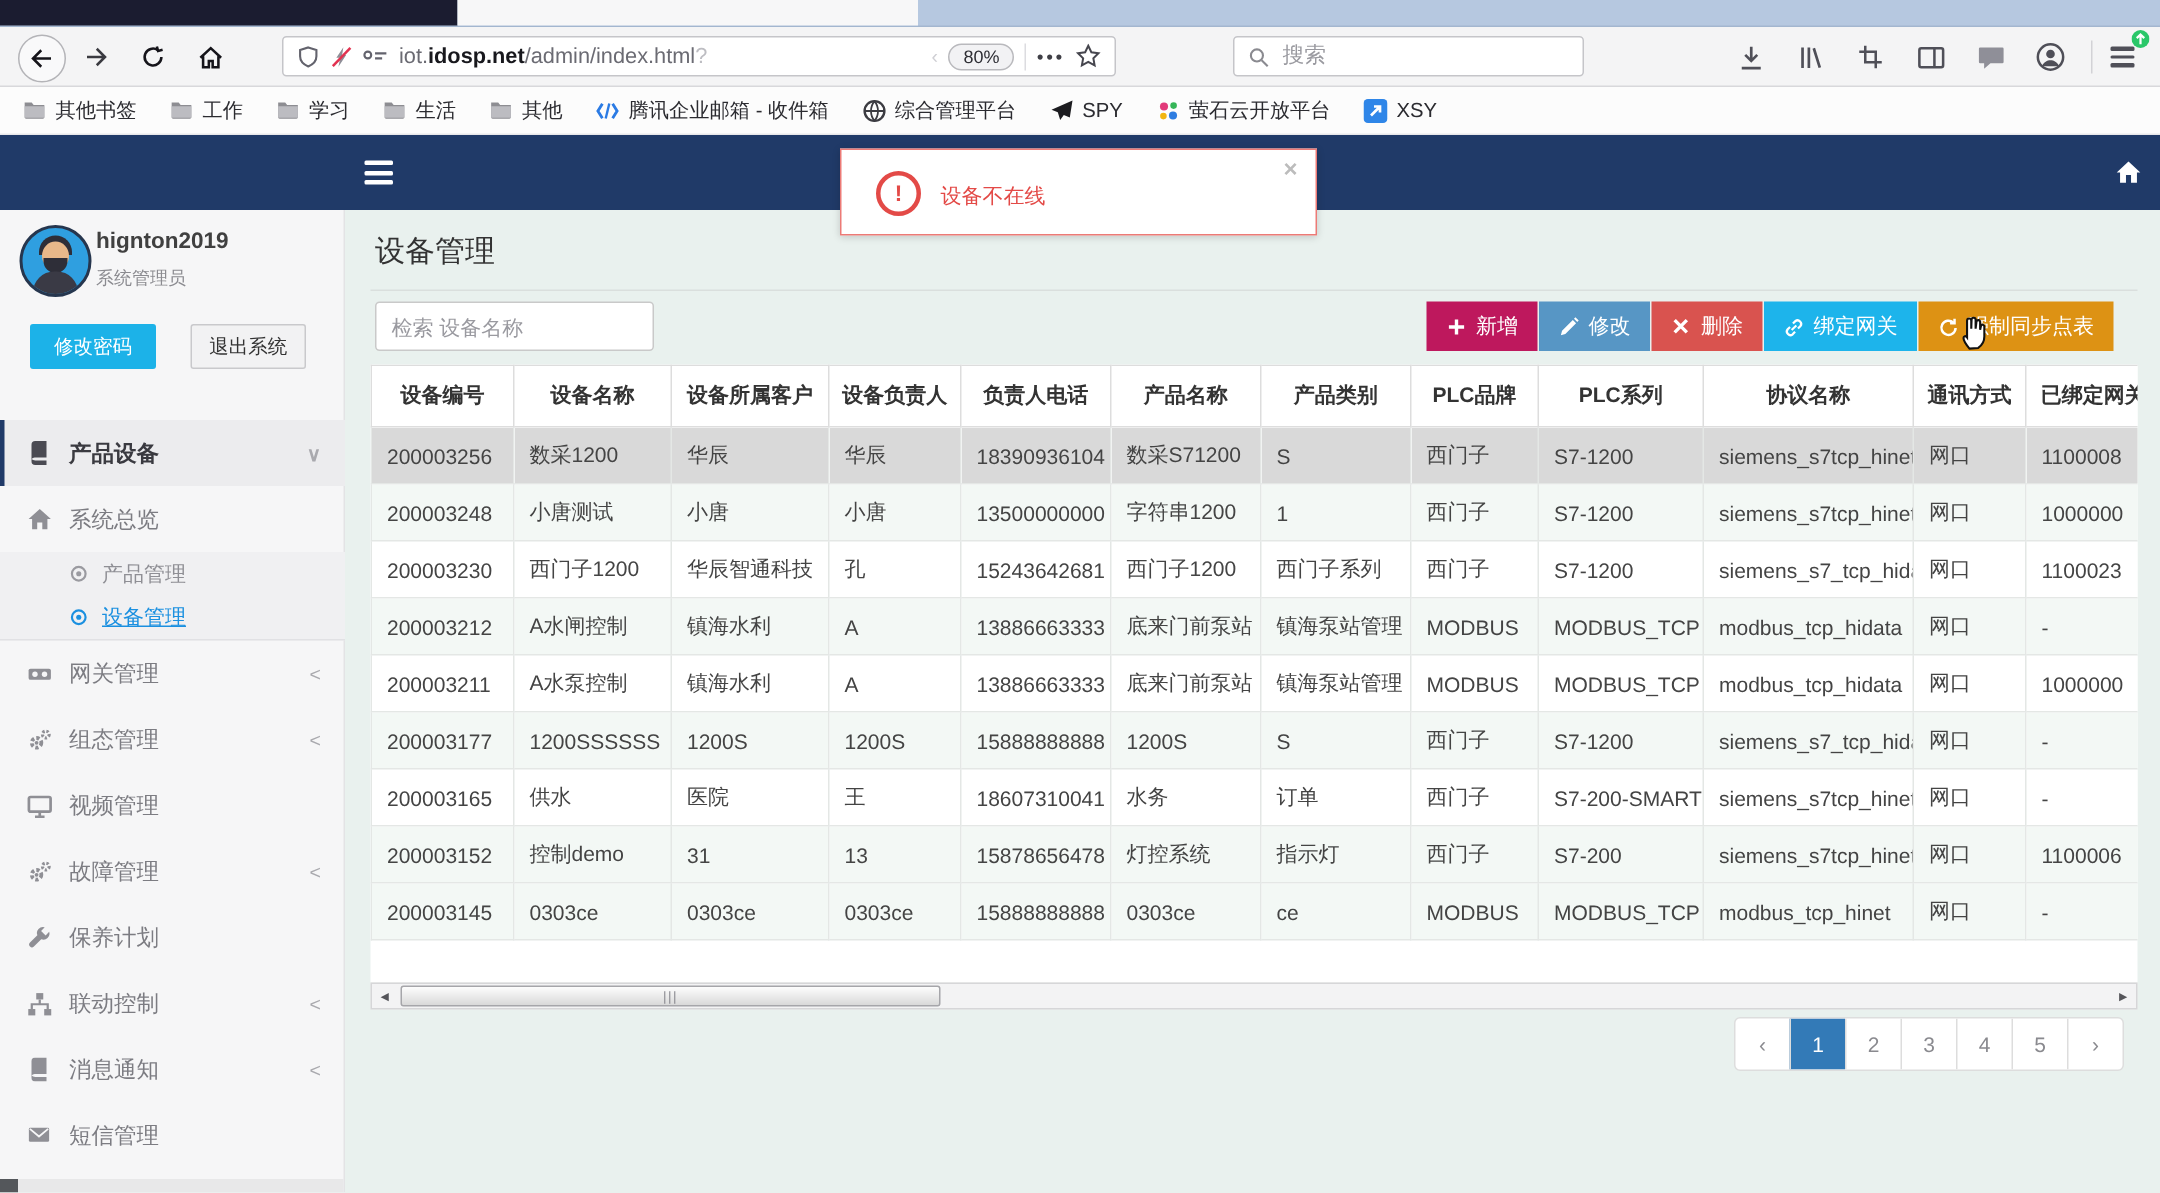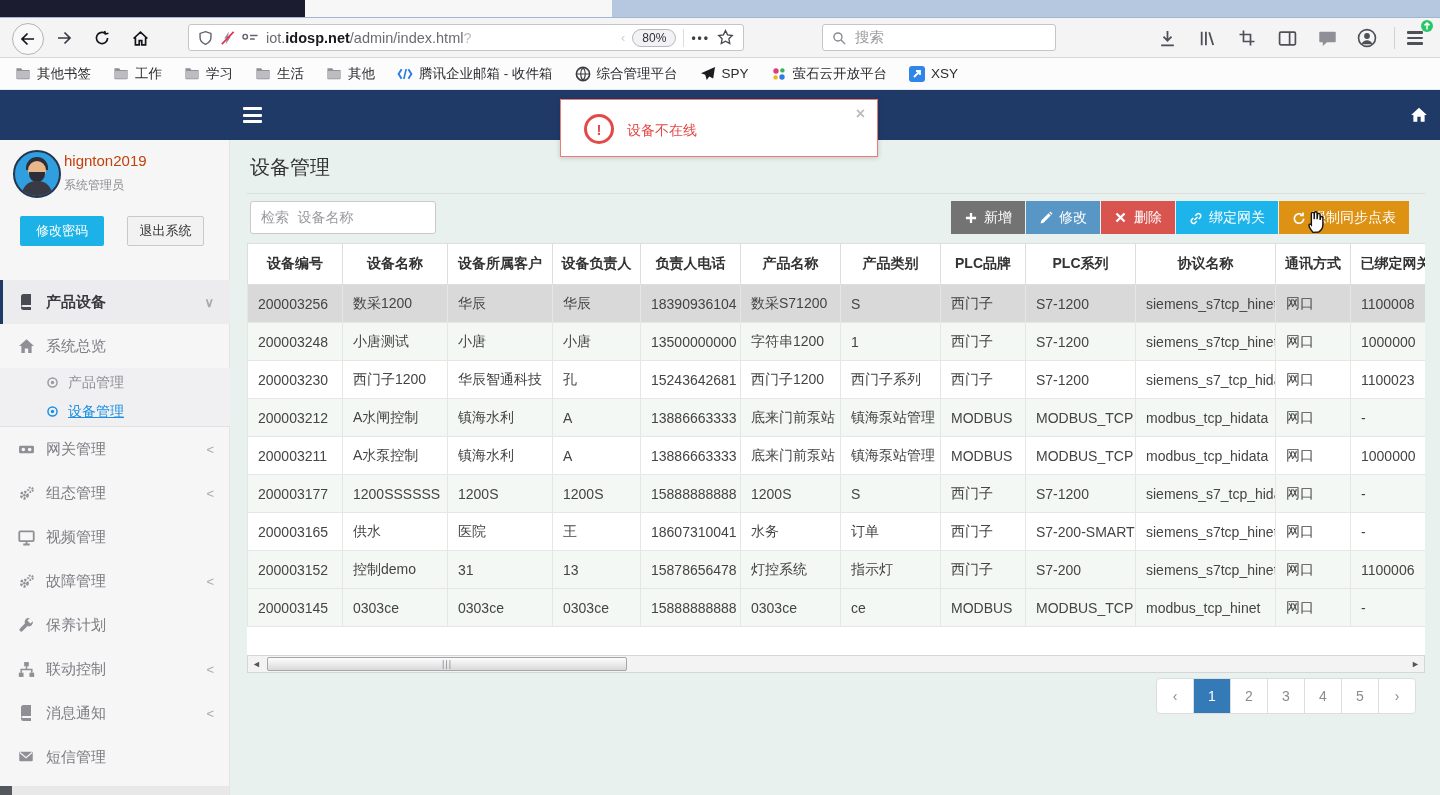--- a/index.html
+++ b/index.html
@@ -62,21 +62,21 @@
   #alert-text{position:absolute;left:66px;top:22px;font-size:14px;color:#e34a47}
   #alert-close{position:absolute;right:12px;top:5px;color:#bcbcbc;font-size:16px;font-weight:700;cursor:pointer}
 
   
   #sidebar{position:absolute;left:0;top:140px;width:230px;height:655px;background:#f6f6f7;border-right:1px solid #e3e3e5;box-sizing:border-box}
   #avatar{position:absolute;left:13px;top:10px;width:44px;height:44px;border-radius:50%;background:#2f9fe0;border:2px solid #26364e;overflow:hidden}
   .av-hair{position:absolute;left:11px;top:5px;width:22px;height:13px;background:#2e2e38;border-radius:11px 11px 0 0}
   .av-face{position:absolute;left:13px;top:9px;width:18px;height:19px;background:#e8b88a;border-radius:50%}
   .av-beard{position:absolute;left:14px;top:20px;width:16px;height:10px;background:#2e2e38;border-radius:0 0 8px 8px}
   .av-body{position:absolute;left:7px;top:29px;width:30px;height:16px;background:#3a3a45;border-radius:14px 14px 0 0}
-  #profile-name{position:absolute;left:64px;top:12px;font-size:15px;font-weight:400;color:#c2410c}
+  #profile-name{position:absolute;left:64px;top:12px;font-size:15px;font-weight:700;color:#404040}
   #profile-role{position:absolute;left:64px;top:37px;font-size:12px;color:#8b8b90}
   #btn-pass{position:absolute;left:20px;top:76px;width:84px;height:30px;background:#1cb2e8;color:#fff;font-size:13px;
             display:flex;align-items:center;justify-content:center;border-radius:2px;cursor:pointer}
   #btn-logout{position:absolute;left:127px;top:76px;width:77px;height:30px;background:#f2f2f3;border:1px solid #c9c9cc;color:#333;
               font-size:13px;display:flex;align-items:center;justify-content:center;border-radius:2px;box-sizing:border-box;cursor:pointer}
   #menu{position:absolute;left:0;top:140px;width:230px}
   .mi{height:44px;display:flex;align-items:center;padding-left:18px;position:relative;color:#7c7c82;font-size:15px;cursor:pointer;box-sizing:border-box}
   .mi .ic{width:17px;height:17px;margin-right:11px;color:#8f8f95;display:inline-flex;flex:none}
   .mi .chev{position:absolute;right:16px;color:#a9a9ae;font-size:13px}
   .mi.active{background:#ececee;border-left:3px solid #203a68;padding-left:15px;color:#3a3a40;font-weight:700}
@@ -87,21 +87,21 @@
   .smi.active{color:#1b90e0;text-decoration:underline}
   .smi.active .ic{color:#1b90e0}
   #sb-scroll{position:absolute;left:0;top:646px;width:229px;height:9px;background:#e8e8e9}
   #sb-thumb{position:absolute;left:0;top:0;width:12px;height:9px;background:#54575b;cursor:pointer}
 
   
   #content{position:absolute;left:230px;top:140px;width:1210px;height:655px}
   #page-title{position:absolute;left:20px;top:14px;font-size:20px;color:#333}
   #panel-line{position:absolute;left:17px;top:53px;width:1178px;border-top:1px solid #dadfdd}
   #dev-search{position:absolute;left:20px;top:61px;width:186px;height:33px;border:1px solid #c9c9c9;border-radius:3px;background:#fff;
-              box-sizing:border-box;padding:0 10px;font-size:14px;color:#333;font-family:Liberation Mono, monospace;outline:none}
+              box-sizing:border-box;padding:0 10px;font-size:14px;color:#333;font-family:Liberation Sans, sans-serif;outline:none}
   #dev-search::placeholder{color:#9a9aa0}
   #btn-group{position:absolute;top:61px;right:31px;display:flex}
   .abtn{height:33px;display:flex;align-items:center;gap:6px;padding:0 13px;color:#fff;font-size:14px;margin-left:1px;cursor:pointer;white-space:nowrap}
   .abtn .ic{width:14px;height:14px;display:inline-flex}
   #tablewrap{position:absolute;left:17px;top:103px;width:1178px;height:412px;overflow:hidden;background:#fff}
   table{border-collapse:collapse;table-layout:fixed;width:1193px;font-size:14px}
   th{height:40px;font-weight:700;color:#333;border:1px solid #ddd;background:#fff;text-align:center;padding:0 6px;overflow:hidden;white-space:nowrap}
   td{height:37px;color:#444;border:1px solid #e4e7e5;padding:0 10px;overflow:hidden;white-space:nowrap;background:#fff;cursor:pointer}
   tr.striped td{background:#f3f8f5}
   tr.selected td{background:#d9d9d9}
@@ -495,21 +495,21 @@
   <div id="sb-scroll">
       <div id="sb-thumb"></div>
     </div>
 </div>
 
 <div id="content">
   <div id="page-title">设备管理</div>
   <div id="panel-line"></div>
   <input id="dev-search" placeholder="检索 设备名称" style="">
   <div id="btn-group">
-      <div class="abtn" style="background: #737373; text-align: center;">
+      <div class="abtn" style="background: #be185d; text-align: center;">
         <span class="ic">
           <svg width="14" height="14" viewBox="0 0 16 16">
             <path d="M8 2.2v11.6M2.2 8h11.6" stroke="#fff" stroke-width="2.6"></path>
           </svg>
         </span>
         <span>新增</span>
       </div>
       <div class="abtn" style="background: rgb(87, 150, 197);">
         <span class="ic">
           <svg width="14" height="14" viewBox="0 0 16 16">

